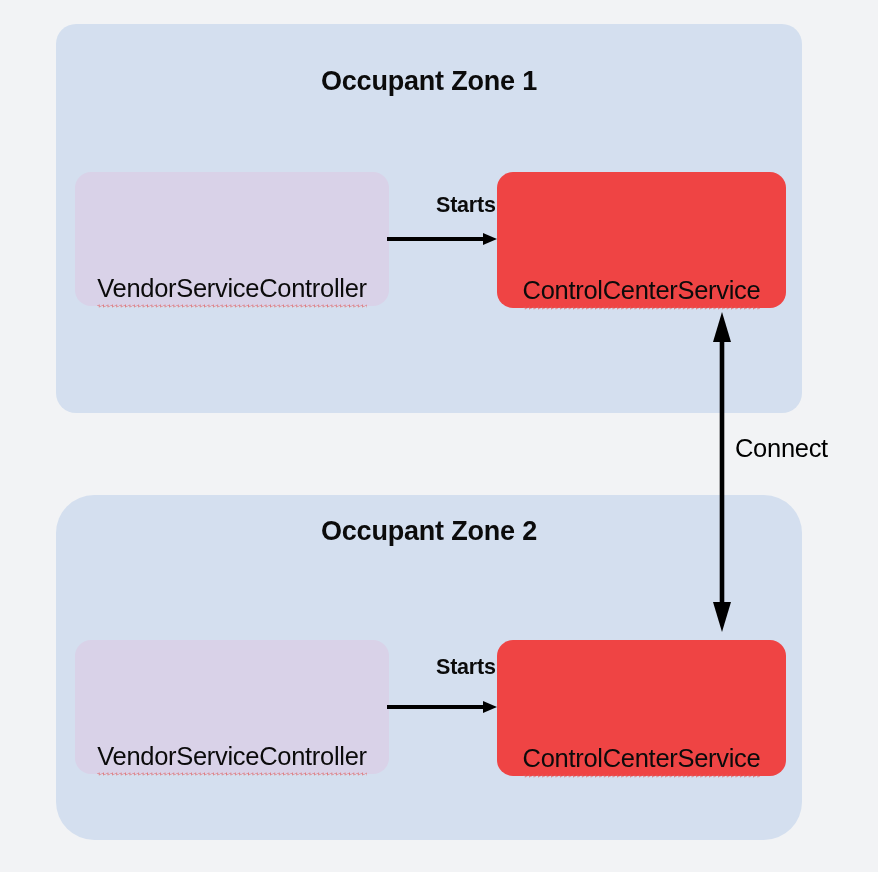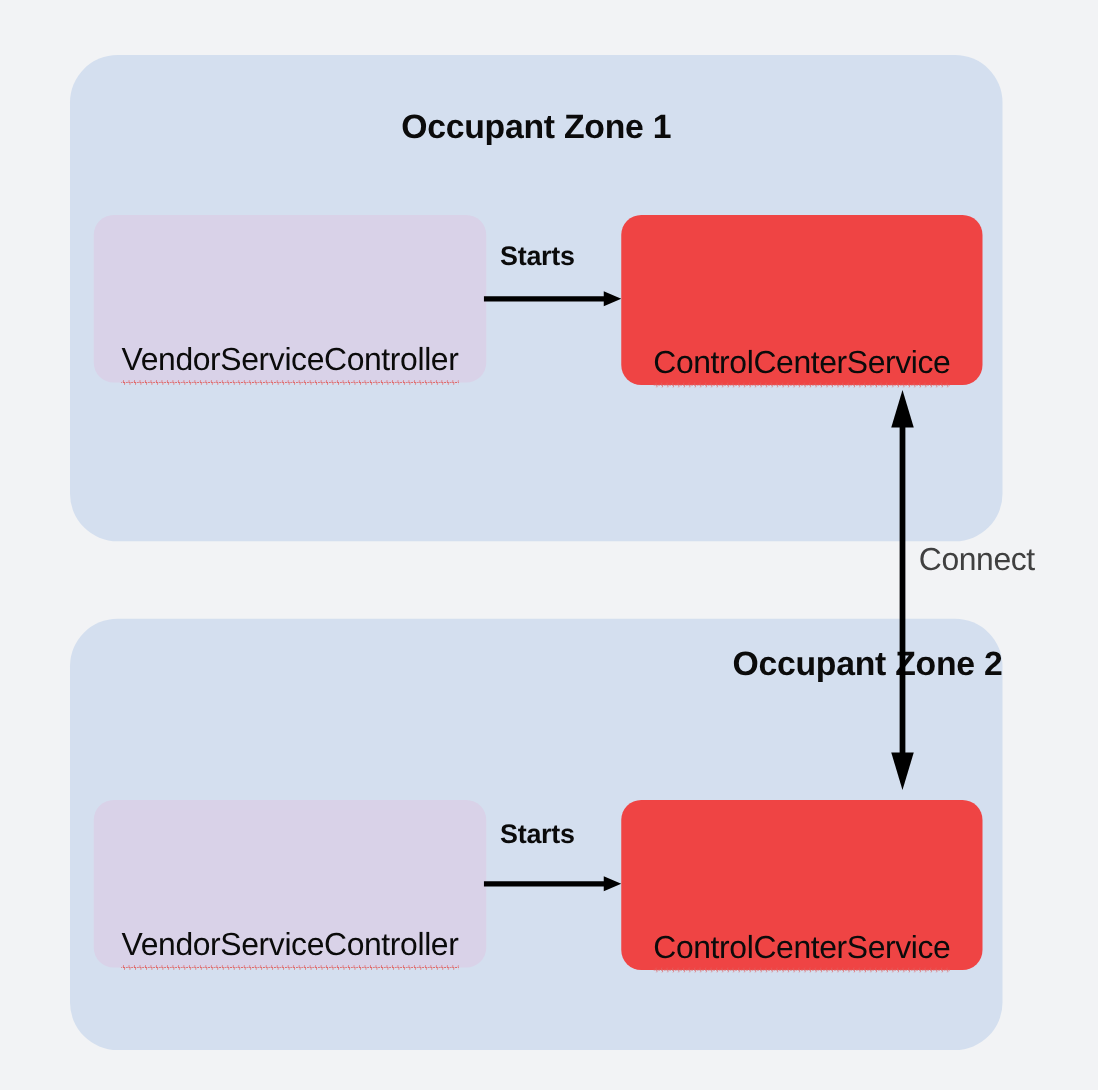--- a/index.html
+++ b/index.html
@@ -18,35 +18,35 @@
     width: 878px;
     height: 872px;
   }
 
   .zone {
     position: absolute;
     background: #d4dfef;
     border-radius: 38px;
     box-sizing: border-box;
   }
-  #zone-1 { left: 56px; top: 44px;  width: 746px; height: 389px; }
+  #zone-1 { left: 56px; top: 24px;  width: 746px; height: 389px; border-radius: 20px; }
   #zone-2 { left: 56px; top: 495px; width: 746px; height: 345px; }
 
   .zone-title {
     position: absolute;
     left: 0;
     width: 100%;
     text-align: center;
     font-size: 27px;
     font-weight: bold;
     color: #0b0b0b;
     letter-spacing: -0.2px;
   }
   #zone-1 .zone-title { top: 42px; }
-  #zone-2 .zone-title { top: 21px; text-align: right; }
+  #zone-2 .zone-title { top: 21px; }
 
   .node {
     position: absolute;
     border-radius: 16px;
     box-sizing: border-box;
     display: flex;
     align-items: flex-end;
     justify-content: center;
   }
   .node-purple { background: #d9d2e8; }
@@ -92,38 +92,39 @@
   #starts-arrow-1 { left: 387px; top: 232px; }
   #starts-arrow-2 { left: 387px; top: 700px; }
 
   .starts-label {
     position: absolute;
     font-size: 21.5px;
     font-weight: bold;
     color: #0b0b0b;
     letter-spacing: -0.2px;
     white-space: nowrap;
+    margin-left: 36px;
   }
   #starts-label-1 { left: 400px; top: 193px; }
   #starts-label-2 { left: 400px; top: 655px; }
 
   
   #connect-arrow {
     position: absolute;
     left: 706px;
     top: 310px;
     width: 32px;
     height: 324px;
   }
   #connect-label {
     position: absolute;
     left: 735px;
     top: 434px;
     font-size: 25.5px;
-    color: #404040;
+    color: #000000;
     letter-spacing: -0.3px;
     white-space: nowrap;
   }
 </style>
 </head>
 <body>
 
 <div id="canvas">
 
   <div class="zone" id="zone-1">

